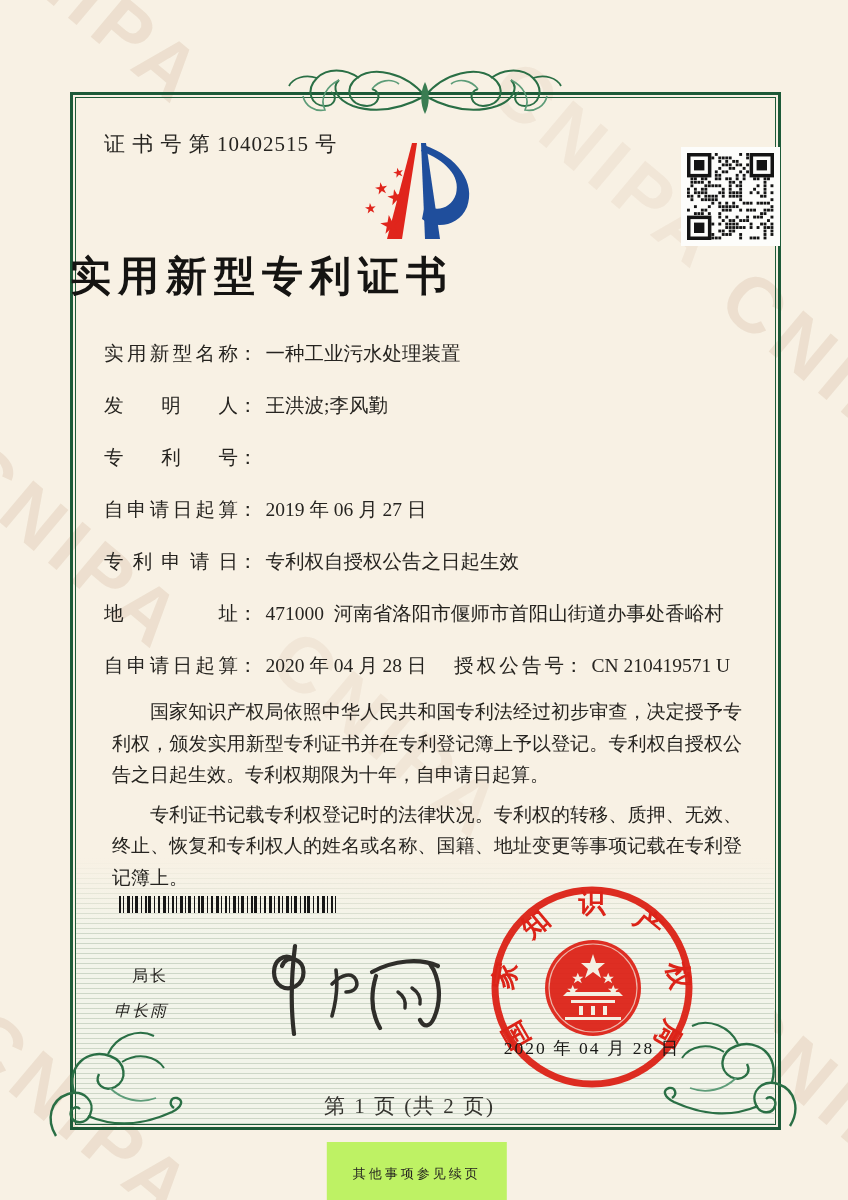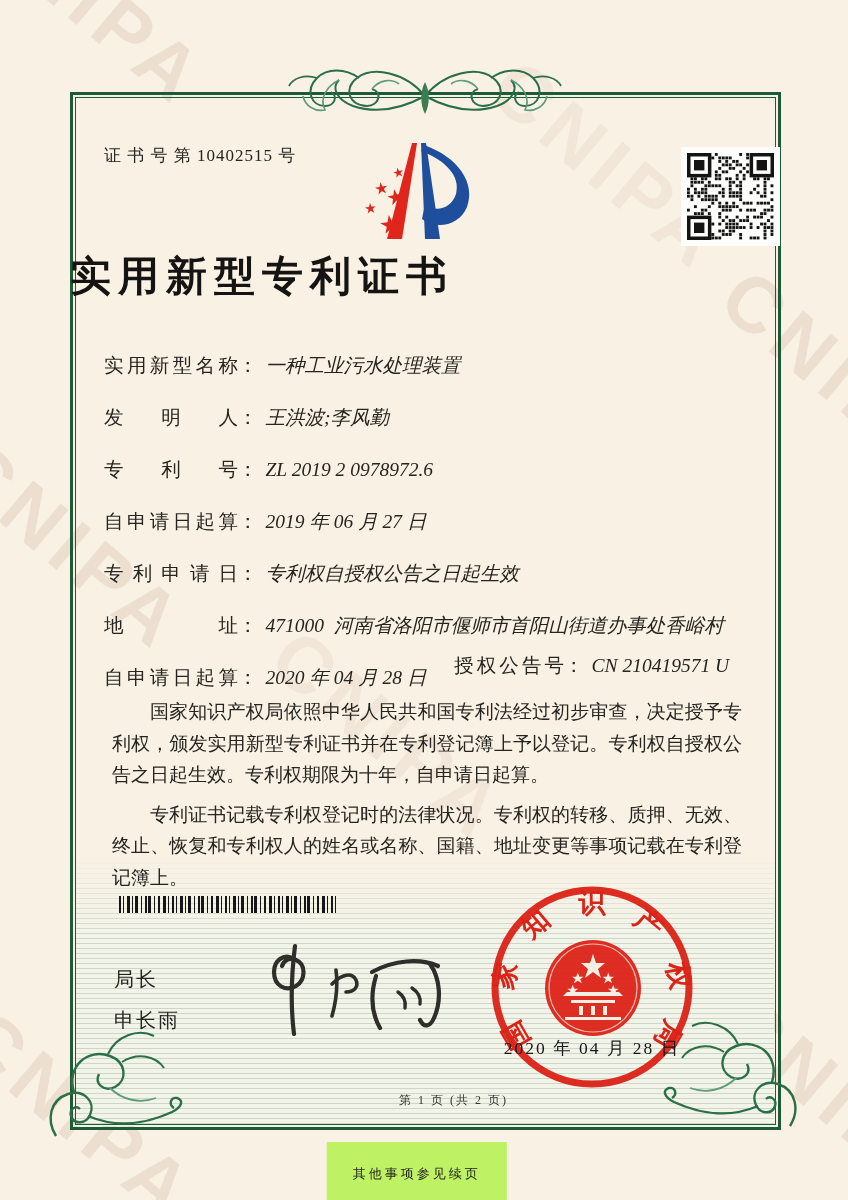--- a/index.html
+++ b/index.html
@@ -19,33 +19,33 @@
 
   
   .guilloche{position:absolute;left:75px;top:858px;width:699px;height:268px;z-index:2;
       background-color:#f2f4ea;
       background-image:repeating-linear-gradient(180deg,rgba(150,170,146,0.40) 0 1px,rgba(150,170,146,0) 1px 5px);}
   .guilloche::before{content:"";position:absolute;left:0;top:0;right:0;height:80px;
       background:linear-gradient(180deg,#f8f1e4,rgba(248,241,228,0));}
 
   .flourish{position:absolute;z-index:4;}
 
-  .cert-no{position:absolute;left:104px;top:144px;font-size:17px;letter-spacing:1px;z-index:5;}
+  .cert-no{position:absolute;left:104px;top:130px;font-size:21px;letter-spacing:1px;z-index:5;}
 
   .logo{position:absolute;left:348px;top:131px;z-index:5;}
   .qr{position:absolute;left:681px;top:147px;width:99px;height:99px;background:#fdfdfb;z-index:5;}
 
   .title{position:absolute;left:70px;top:249px;width:711px;
       font-size:41px;font-weight:bold;letter-spacing:7px;color:#151412;z-index:5;}
 
   .fields{position:absolute;left:104px;top:340px;width:648px;z-index:5;font-size:19.5px;}
-  .frow{position:relative;height:52px;display:flex;align-items:center;line-height:28px;}
+  .frow{position:relative;height:52px;display:flex;align-items:flex-start;line-height:28px;}
   .flabel{display:inline-block;width:134px;text-align:justify;text-align-last:justify;}
   .fcolon{display:inline-block;margin-right:8px;}
-  .fvalue{white-space:pre;font-style:italic;}
+  .fvalue{white-space:pre;}
   .grp2{position:absolute;left:350px;top:0;display:flex;}
 
   .body-text{position:absolute;left:104px;top:688px;width:646px;font-size:19px;
       line-height:31.5px;text-align:justify;z-index:5;}
   .body-text p{margin:8px;text-indent:2em;}
 
   .barcode{position:absolute;left:119px;top:896px;width:218px;height:17px;z-index:5;
       background-image:repeating-linear-gradient(90deg,
         #161616 0 2px,transparent 2px 4px,
         #161616 4px 5px,transparent 5px 8px,
@@ -53,30 +53,30 @@
         #161616 13px 14px,transparent 14px 16px,
         #161616 16px 19px,transparent 19px 22px,
         #161616 22px 23px,transparent 23px 26px,
         #161616 26px 28px,transparent 28px 29px,
         #161616 29px 32px,transparent 32px 35px,
         #161616 35px 36px,transparent 36px 39px,
         #161616 39px 41px,transparent 41px 44px,
         #161616 44px 47px,transparent 47px 49px,
         #161616 49px 50px,transparent 50px 53px);}
 
-  .sig-block{position:absolute;left:114px;top:966px;z-index:5;font-size:20px;letter-spacing:2px;}
-  .sig-block .name{margin-top:14px;}
+  .sig-block{position:absolute;left:114px;top:966px;z-index:5;font-size:16px;letter-spacing:2px;text-align:right;}
+  .sig-block .name{margin-top:14px;font-style:italic;}
   .signature{position:absolute;left:248px;top:940px;z-index:5;}
 
   .seal{position:absolute;left:489px;top:884px;z-index:6;}
   .seal-char{font-size:27px;font-weight:bold;fill:#dc2318;font-family:"Liberation Serif","DejaVu Serif",serif;}
   #seal-date{font-size:17.5px;letter-spacing:2px;fill:#181816;font-family:"Liberation Serif","DejaVu Serif",serif;}
 
   .page-info{position:absolute;left:70px;top:1092px;width:679px;text-align:center;
-      font-size:12px;letter-spacing:2px;color:#35342f;z-index:5;margin-left:44px;}
+      font-size:21px;letter-spacing:2px;color:#35342f;z-index:5;}
 
   .cont-note{position:absolute;left:50%;top:1142px;transform:translateX(-54%);
       background:#bef264;padding:23px 26px;font-size:13px;letter-spacing:3px;z-index:5;}
 </style>
 </head>
 <body>
 
 <div class="page">
 
   <div class="wm" style="left:-50px;top:-45px;">CNIPA</div>
@@ -368,21 +368,20 @@
       <span class="fvalue">一种工业污水处理装置</span>
     </div>
     <div class="frow">
       <span class="flabel">发明人</span>
         <span class="fcolon">：</span>
       <span class="fvalue">王洪波;李风勤</span>
     </div>
     <div class="frow">
       <span class="flabel">专利号</span>
         <span class="fcolon">：</span>
-      <span class="fvalue">ZL 2019 2 0978972.6</span>
     </div>
     <div class="frow">
       <span class="flabel">自申请日起算</span>
         <span class="fcolon">：</span>
       <span class="fvalue">2019 年 06 月 27 日</span>
     </div>
     <div class="frow">
       <span class="flabel">专利申请日</span>
         <span class="fcolon">：</span>
       <span class="fvalue">专利权自授权公告之日起生效</span>

